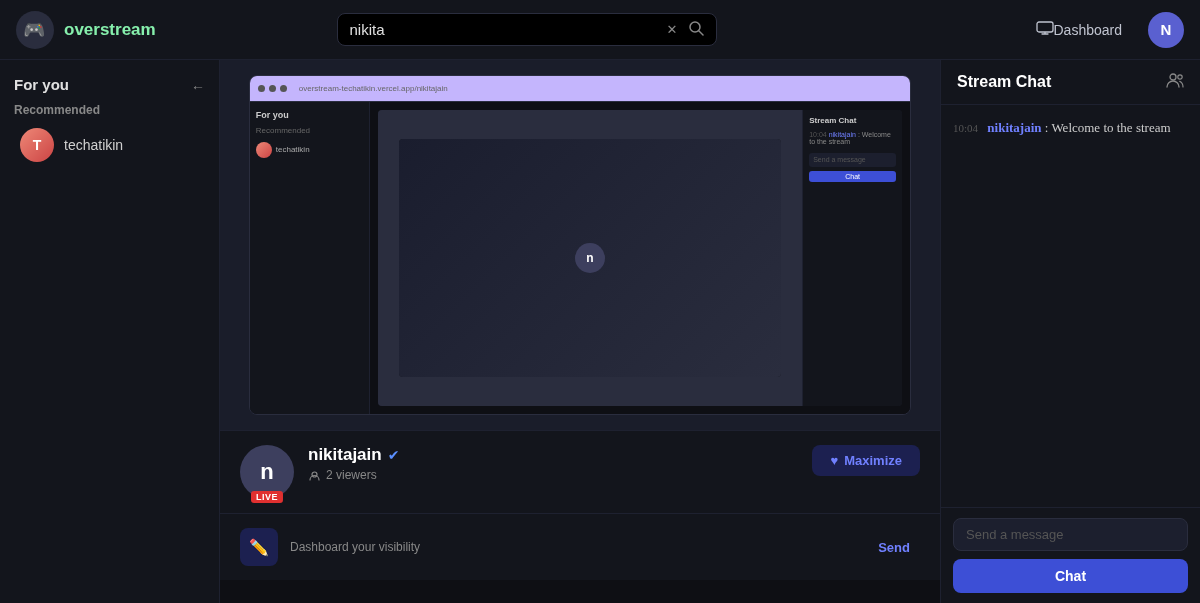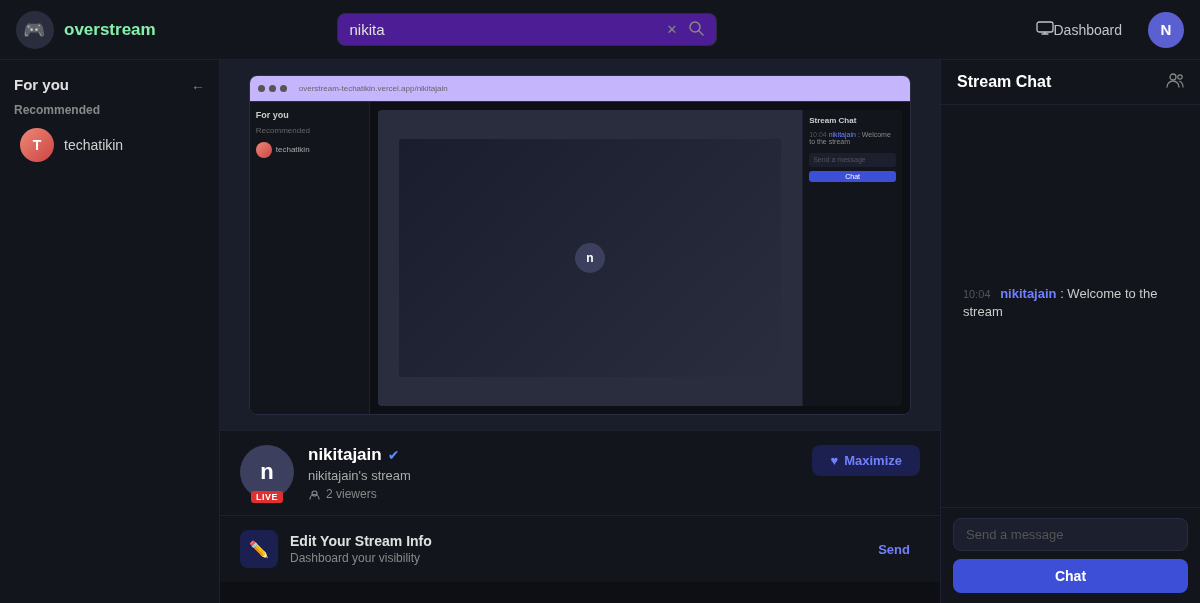--- a/index.html
+++ b/index.html
@@ -43,21 +43,21 @@
       font-size: 18px;
     }
     .logo-text {
       color: #86efac;
       font-size: 17px;
       font-weight: 600;
     }
     .search-bar {
       display: flex;
       align-items: center;
-      background: #4c1d95;
+      background: #000000;
       border: 1px solid #2a2d3e;
       border-radius: 8px;
       padding: 6px 12px;
       flex: 1;
       max-width: 380px;
       margin: 0 auto;
       gap: 8px;
     }
     .search-bar input {
       background: transparent;
@@ -484,24 +484,25 @@
     }
     .chat-users-icon {
       color: #888;
       font-size: 16px;
       cursor: pointer;
       background: none;
       border: none;
     }
     .chat-messages {
       flex: 1;
-      padding: 14px 22px;
+      padding: 14px 12px;
       display: flex;
       flex-direction: column;
-      justify-content: center;
+      justify-content: flex-start;
+      font-family: Liberation Serif, serif;
     }
     .chat-message {
       font-size: 13px;
       color: #ccc;
       margin-bottom: 6px;
       line-height: 1.4;
     }
     .chat-timestamp {
       color: #555;
       font-size: 11px;
@@ -644,41 +645,39 @@
     <div class="stream-info">
       <div class="stream-channel-avatar" style="background:#3d3f5e;">
         <span>n</span>
         <span class="live-badge">LIVE</span>
       </div>
       <div class="stream-info-text">
         <div class="stream-channel-name-row">
           <span class="stream-channel-name">nikitajain</span>
           <span class="verified-icon">✔</span>
         </div>
-        <div class="stream-title">nikitajain's stream</div>
         <div class="viewers-row">
           <svg width="13" height="11" viewBox="0 0 13 11" fill="none">
             <circle cx="6.5" cy="4.5" r="2.5" stroke="#888" stroke-width="1.2"></circle>
             <path d="M2 10c0-2.5 2-4.5 4.5-4.5S11 7.5 11 10" stroke="#888" stroke-width="1.2" stroke-linecap="round"></path>
           </svg>
           <span>2 viewers</span>
         </div>
       </div>
       <button class="unfollow-btn">
         <span>♥</span>
         <span>Maximize</span>
       </button>
     </div>
 
     <div class="edit-panel">
       <div class="edit-icon-box">
         <span>✏️</span>
       </div>
       <div class="edit-text">
-        <div class="edit-title">Edit Your Stream Info</div>
         <div class="edit-subtitle">Dashboard your visibility</div>
       </div>
       <button class="edit-btn">Send</button>
     </div>
 
   </main>
 
   <aside class="chat-panel">
     <div class="chat-header">
       <span class="chat-title">Stream Chat</span>

